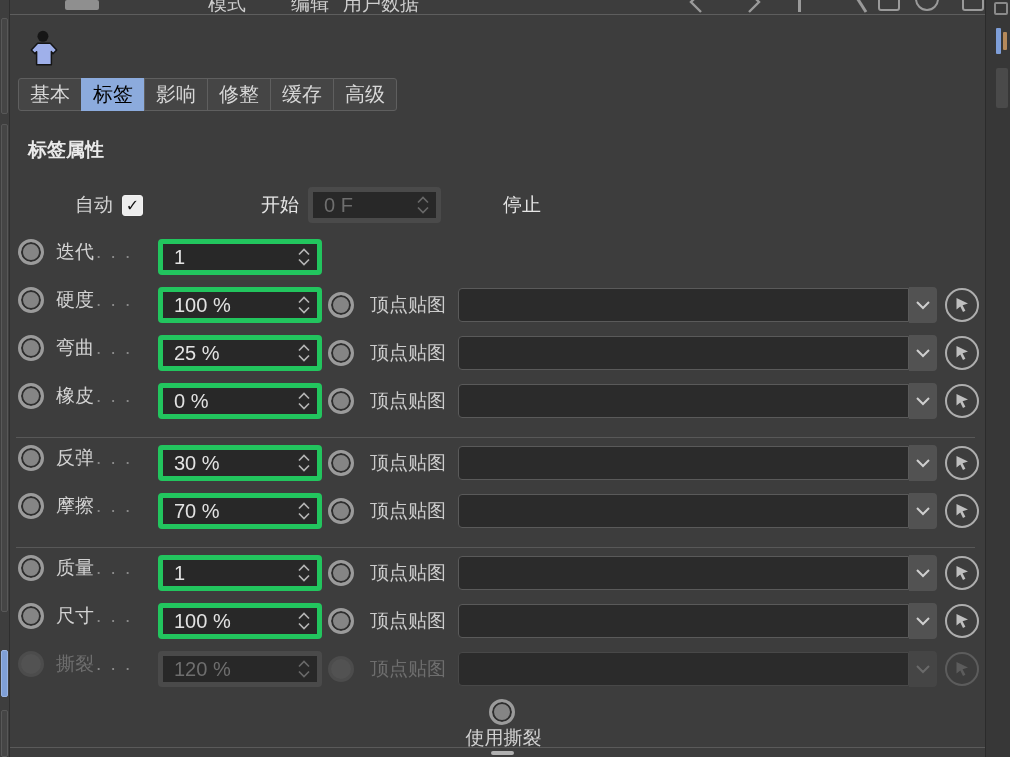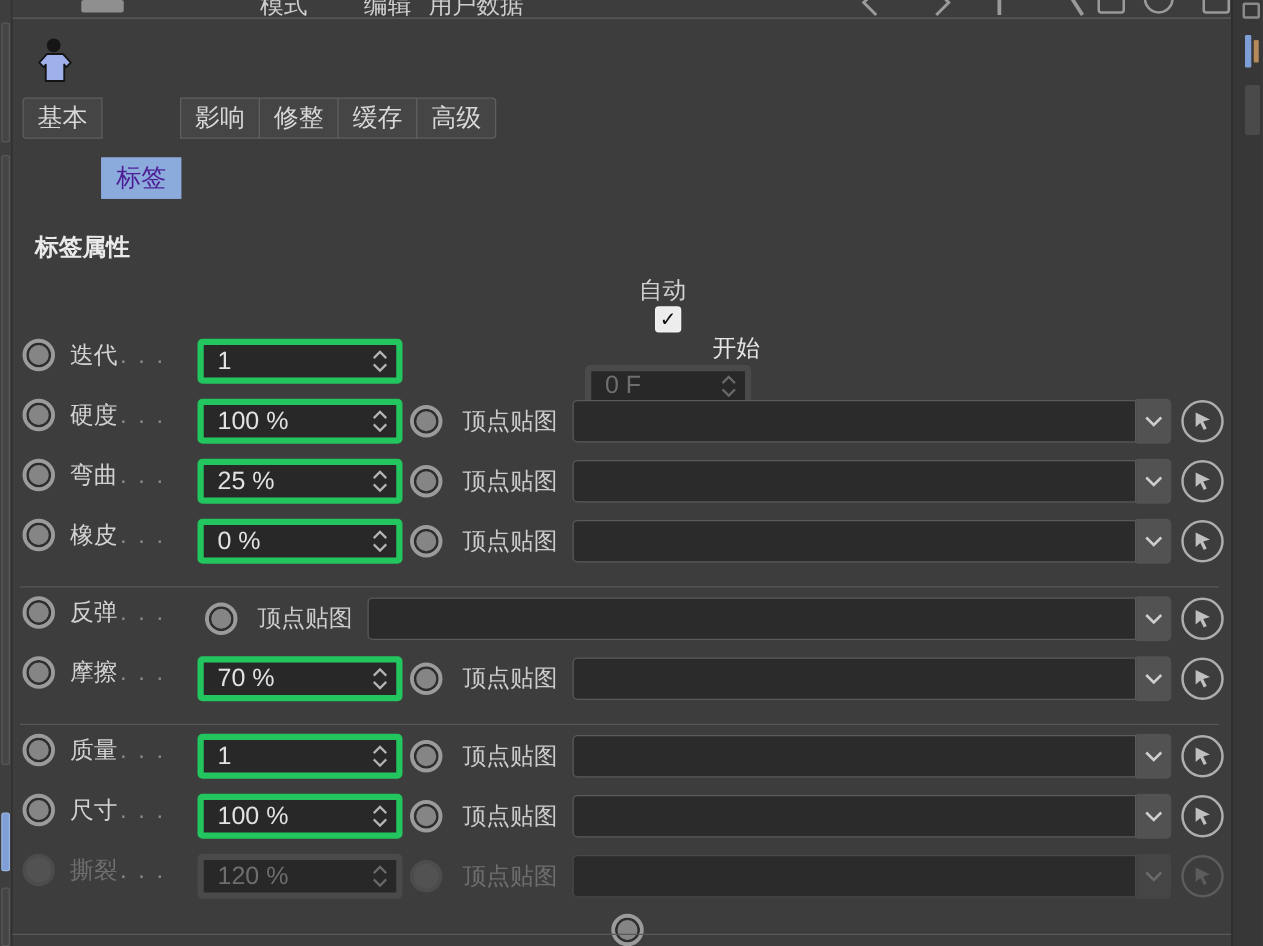--- a/index.html
+++ b/index.html
@@ -33,37 +33,37 @@
   .panel { position:absolute; left:10px; top:16px; width:975px; height:741px; }
 
   .titlebar { display:flex; align-items:center; padding:10px 0 0 18px; height:56px; }
   .tag-icon { width:32px; height:38px; }
   .title-text { margin-left:16px; font-size:21px; color:#dadada; }
 
   .tabs { display:flex; margin:6px 0 0 8px; }
   .tab { height:33px; padding:0 11px; display:flex; align-items:center; font-size:20px; color:#d8d8d8; background:#454545; border:1px solid #5f5f5f; margin-right:-1px; cursor:default; }
   .tab.first { border-radius:3px 0 0 3px; }
   .tab.last { border-radius:0 3px 3px 0; }
-  .tab.selected { background:#8cabdd; border-color:#8cabdd; color:#4c1d95;margin-top:48px; }
+  .tab.selected { background:#8cabdd; border-color:#8cabdd; color:#000000; }
 
   .section-title { margin:26px 0 0 18px; font-size:19px; font-weight:bold; color:#eaeaea; }
 
   
   .numfield { display:flex; align-items:center; height:36px; background:#282828; border:5px solid #22c55e; border-radius:4px; padding:0 6px 0 11px; color:#e2e2e2; }
   .numfield .val { flex:1; font-size:20px; color:inherit; }
   .spin { display:flex; flex-direction:column; align-items:center; gap:2px; color:#b4b4b4; }
   .disabled .numfield, .numfield.dis { color:#6e6e6e; border-color:#4a4a4a; }
   .disabled .spin, .numfield.dis .spin { color:#686868; }
   .disabled .numfield .val, .numfield.dis .val { color:#6e6e6e; }
 
   .kf { width:26px; height:26px; border-radius:50%; background:#858585; border:3px solid #9b9b9b; box-shadow:inset 0 0 0 2px #2e2e2e; flex:none; }
   .disabled .kf { background:#525252; border-color:#4c4c4c; box-shadow:none; }
 
   
-  .auto-row { display:flex; align-items:center; margin-top:8px; height:36px; padding-left:65px;flex-direction:column; }
+  .auto-row { display:flex; align-items:center; margin-top:24px; height:36px; padding-left:65px; }
   .auto-label { font-size:19px; color:#d2d2d2; }
   .checkbox { width:21px; height:21px; margin-left:9px; background:#ededed; border:1px solid #f2f2f2; border-radius:3px; color:#101010; font-size:16px; font-weight:bold; display:flex; align-items:center; justify-content:center; }
   .dim-label { font-size:19px; color:#e5e5e5; }
   .auto-row .start-label { margin-left:118px; }
   .auto-row .numfield.start { width:133px; margin-left:9px; }
   .auto-row .stop-label { margin-left:62px; }
   .auto-row .numfield.stop { width:158px; margin-left:9px; }
 
   
   .rows { margin-top:16px; }
@@ -284,20 +284,31 @@
               </svg>
           </div>
         </div>
       </div>
 
       <div class="group-sep"></div>
 
       <div class="prow">
         <span class="kf"></span>
         <span class="plabel"><span>反弹</span><span class="dots">. . .</span></span>
+        <div class="numfield">
+          <span class="val">30 %</span>
+          <span class="spin">
+            <svg width="14" height="8" viewBox="0 0 14 8">
+                <polyline points="2,6.5 7,1.5 12,6.5" fill="none" stroke="currentColor" stroke-width="1.7"></polyline>
+              </svg>
+            <svg width="14" height="8" viewBox="0 0 14 8">
+                <polyline points="2,1.5 7,6.5 12,1.5" fill="none" stroke="currentColor" stroke-width="1.7"></polyline>
+              </svg>
+          </span>
+        </div>
         <div class="mapgroup">
           <span class="kf"></span>
           <span class="maplabel">顶点贴图</span>
           <div class="mapfield"></div>
           <div class="dropbtn">
             <svg width="16" height="10" viewBox="0 0 16 10">
                 <polyline points="2,2 8,8 14,2" fill="none" stroke="currentColor" stroke-width="2"></polyline>
               </svg>
           </div>
           <div class="pickbtn">

